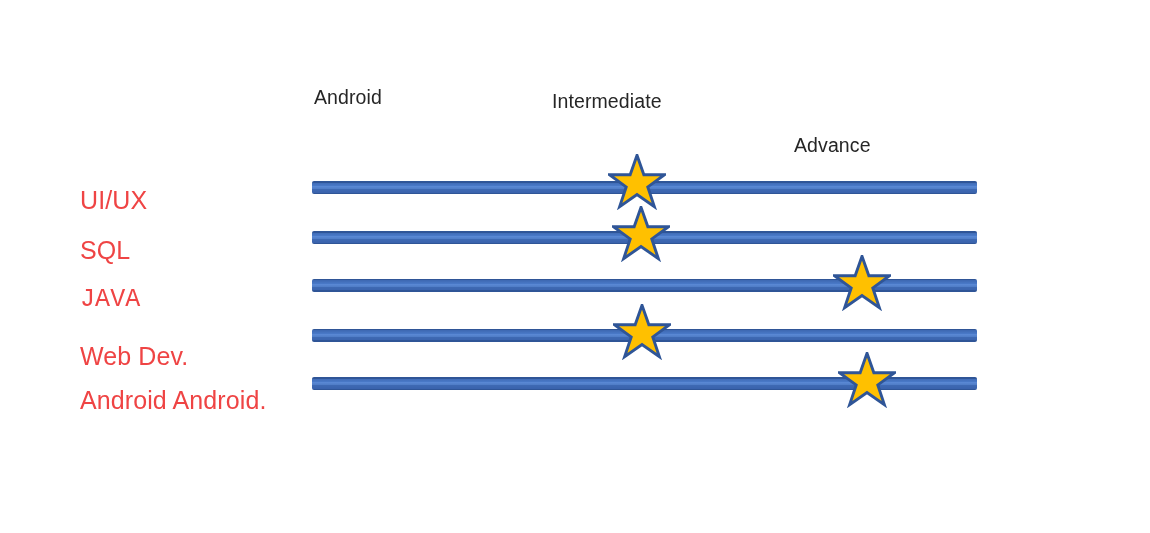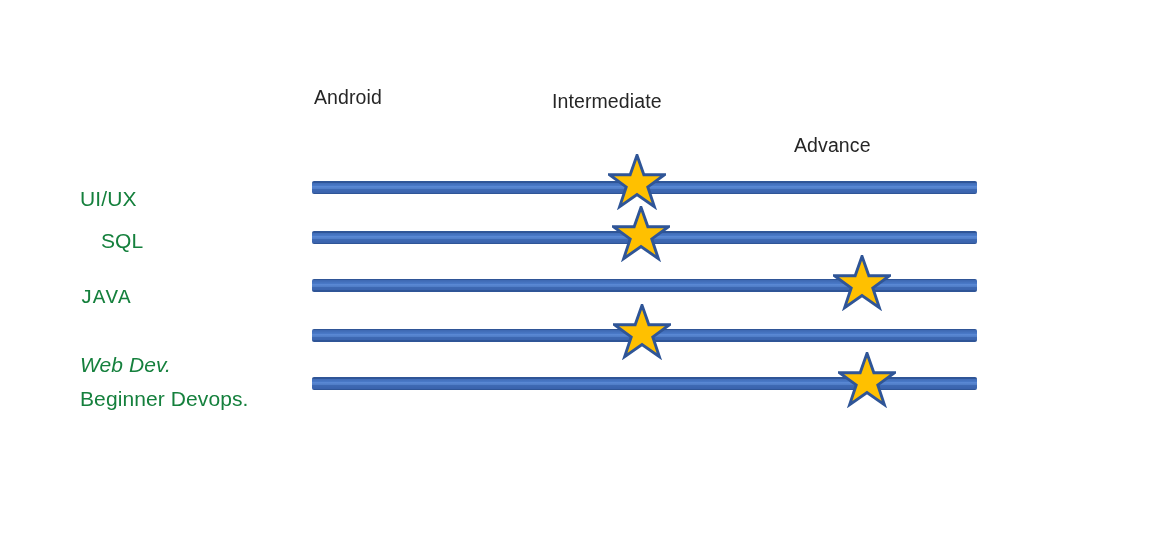--- a/index.html
+++ b/index.html
@@ -33,31 +33,31 @@
     color: #262626;
     letter-spacing: 0.1px;
   }
   .col-header.h0 { left: 314px; top: 88px; }
   .col-header.h1 { left: 552px; top: 92px; }
   .col-header.h2 { left: 794px; top: 88px; margin-top: 48px; }
 
   
   .row-label {
     position: absolute;
-    font-size: 21px;
+    font-size: 25px;
     line-height: 1;
     white-space: nowrap;
-    color: #15803d;
+    color: #ef4444;
     left: 80px;
     letter-spacing: 0.1px;
   }
   .row-label.r0 { top: 188px; }
-  .row-label.r1 { top: 230px; margin-left: 21px; }
+  .row-label.r1 { top: 238px; }
   .row-label.r2 { top: 287px; font-family: Liberation Mono, monospace; }
-  .row-label.r3 { top: 354px; font-style: italic; }
+  .row-label.r3 { top: 344px; }
   .row-label.r4 { top: 388px; }
 
   
   .track {
     position: absolute;
     left: 312px;
     width: 665px;
     height: 13px;
     border-radius: 2px;
     background:
@@ -91,21 +91,21 @@
 <div id="chart-canvas">
 
   <div class="col-header h0">Android</div>
   <div class="col-header h1">Intermediate</div>
   <div class="col-header h2">Advance</div>
 
   <div class="row-label r0">UI/UX</div>
   <div class="row-label r1">SQL</div>
   <div class="row-label r2">JAVA</div>
   <div class="row-label r3">Web Dev.</div>
-  <div class="row-label r4">Beginner Devops.</div>
+  <div class="row-label r4">Android Android.</div>
 
   <div class="track t0"></div>
   <div class="track t1"></div>
   <div class="track t2"></div>
   <div class="track t3"></div>
   <div class="track t4"></div>
 
   <div class="star-marker" style="left:637px; top:182px;">
     <svg viewBox="0 0 100 96" xmlns="http://www.w3.org/2000/svg">
       <polygon points="50,2 61.8,35.5 97.5,35.5 68.6,56.5 79.9,90.5 50,69.5 20.1,90.5 31.4,56.5 2.5,35.5 38.2,35.5" fill="#FFC000" stroke="#2F5597" stroke-width="5" stroke-linejoin="miter"></polygon>

